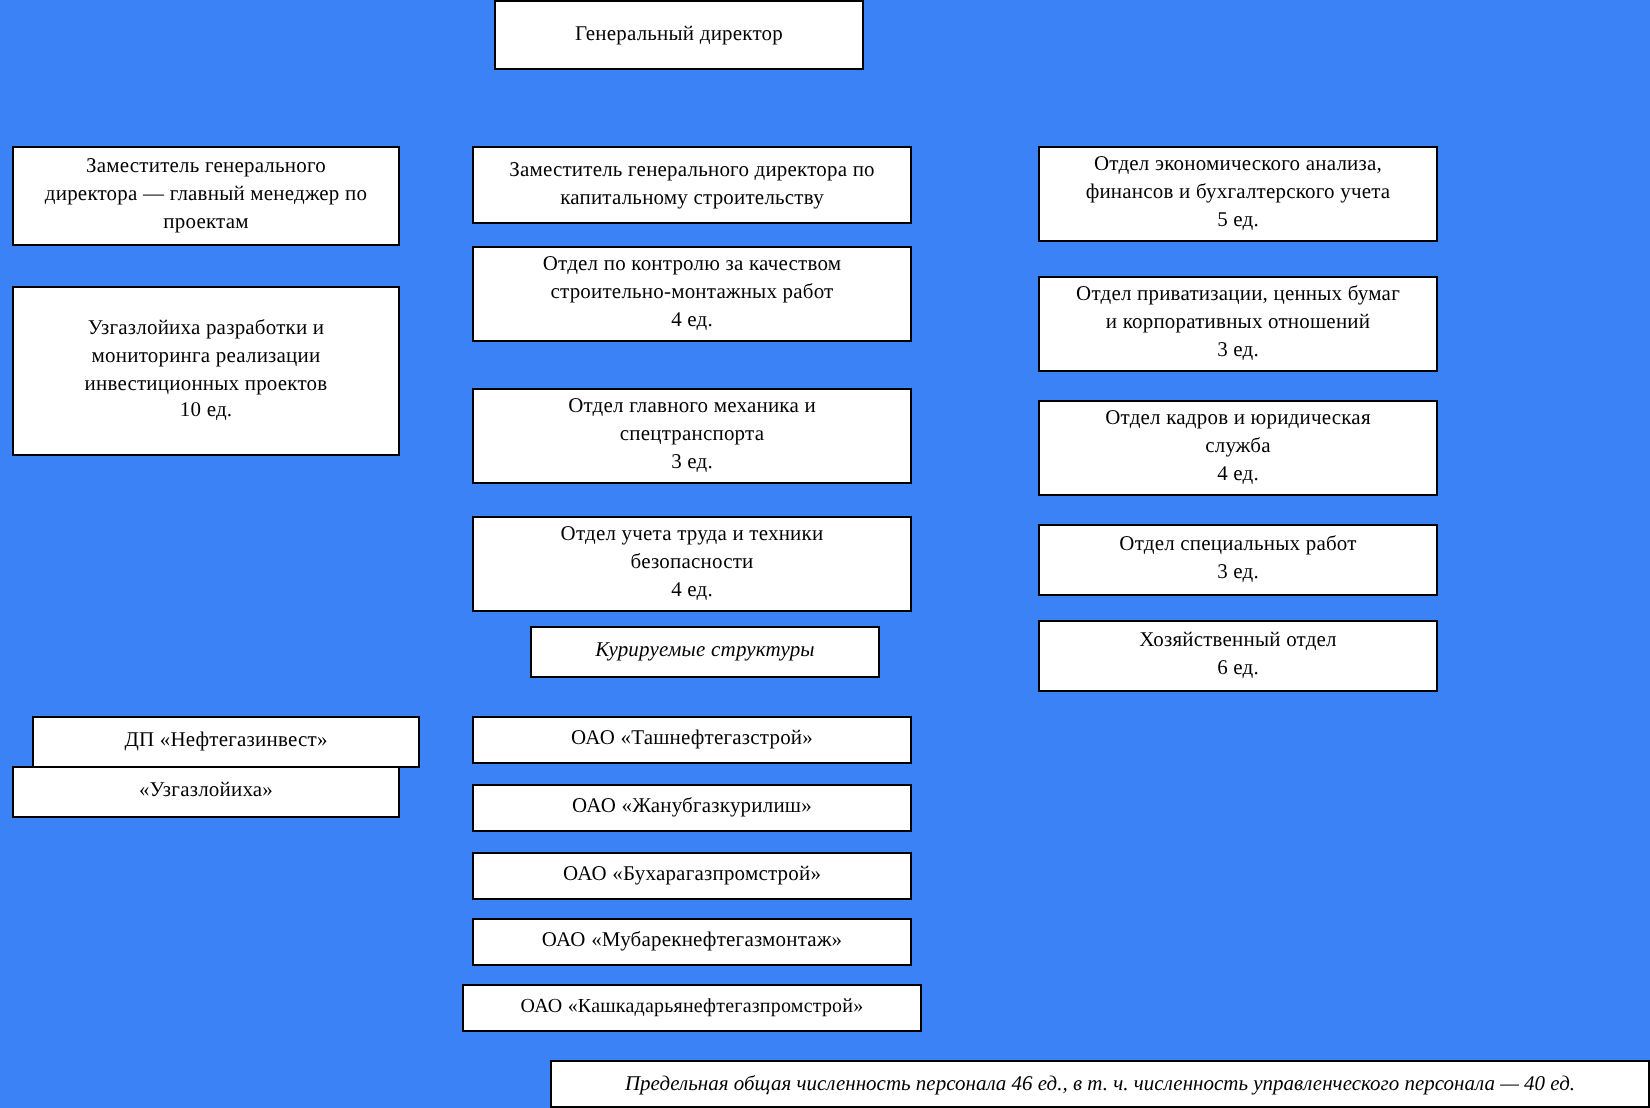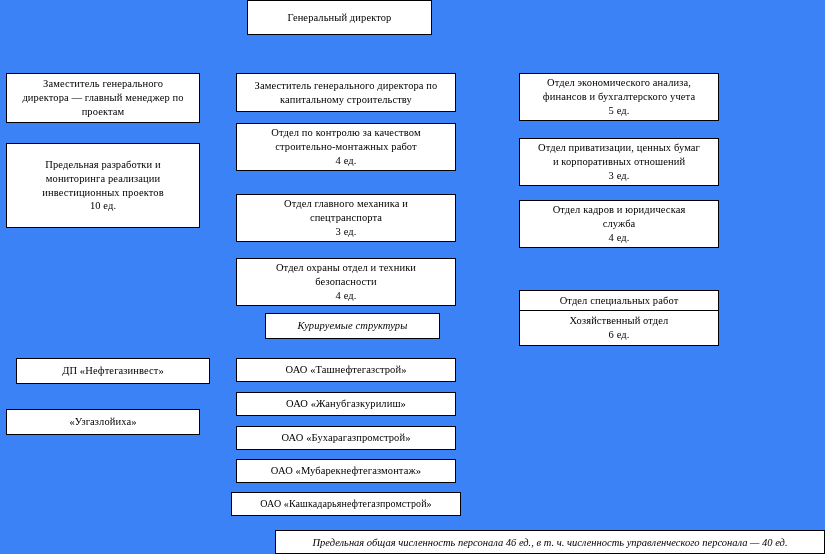--- a/index.html
+++ b/index.html
@@ -48,21 +48,21 @@
   </div>
 
 
   <div class="box" style="left:6px;top:73px;width:194px;height:50px;">
     <span class="ln">Заместитель генерального</span>
     <span class="ln">директора — главный менеджер по</span>
     <span class="ln">проектам</span>
   </div>
 
   <div class="box" style="left:6px;top:143px;width:194px;height:85px;">
-    <span class="ln">Предельная разработки и</span>
+    <span class="ln">Узгазлойиха разработки и</span>
     <span class="ln">мониторинга реализации</span>
     <span class="ln">инвестиционных проектов</span>
     <span class="ln">10 ед.</span>
   </div>
 
   <div class="box" style="left:236px;top:73px;width:220px;height:39px;">
     <span class="ln">Заместитель генерального директора по</span>
     <span class="ln">капитальному строительству</span>
   </div>
 
@@ -72,21 +72,21 @@
     <span class="ln">4 ед.</span>
   </div>
 
   <div class="box" style="left:236px;top:194px;width:220px;height:48px;">
     <span class="ln">Отдел главного механика и</span>
     <span class="ln">спецтранспорта</span>
     <span class="ln">3 ед.</span>
   </div>
 
   <div class="box" style="left:236px;top:258px;width:220px;height:48px;">
-    <span class="ln">Отдел охраны отдел и техники</span>
+    <span class="ln">Отдел учета труда и техники</span>
     <span class="ln">безопасности</span>
     <span class="ln">4 ед.</span>
   </div>
 
   <div class="box" style="left:265px;top:313px;width:175px;height:26px;text-align:center;">
     <span class="ln italic">Курируемые структуры</span>
   </div>
 
   <div class="box" style="left:519px;top:73px;width:200px;height:48px;">
     <span class="ln">Отдел экономического анализа,</span>
@@ -99,35 +99,35 @@
     <span class="ln">и корпоративных отношений</span>
     <span class="ln">3 ед.</span>
   </div>
 
   <div class="box" style="left:519px;top:200px;width:200px;height:48px;">
     <span class="ln">Отдел кадров и юридическая</span>
     <span class="ln">служба</span>
     <span class="ln">4 ед.</span>
   </div>
 
-  <div class="box" style="left:519px;top:262px;width:200px;height:36px;margin-top:28px;">
+  <div class="box" style="left:519px;top:262px;width:200px;height:36px;">
     <span class="ln">Отдел специальных работ</span>
     <span class="ln">3 ед.</span>
   </div>
 
   <div class="box" style="left:519px;top:310px;width:200px;height:36px;">
     <span class="ln">Хозяйственный отдел</span>
     <span class="ln">6 ед.</span>
   </div>
 
   <div class="box" style="left:16px;top:358px;width:194px;height:26px;">
     <span class="ln">ДП «Нефтегазинвест»</span>
   </div>
 
-  <div class="box" style="left:6px;top:409px;width:194px;height:26px;">
+  <div class="box" style="left:6px;top:383px;width:194px;height:26px;">
     <span class="ln">«Узгазлойиха»</span>
   </div>
 
   <div class="box" style="left:236px;top:358px;width:220px;height:24px;">
     <span class="ln">ОАО «Ташнефтегазстрой»</span>
   </div>
 
   <div class="box" style="left:236px;top:392px;width:220px;height:24px;">
     <span class="ln">ОАО «Жанубгазкурилиш»</span>
   </div>

